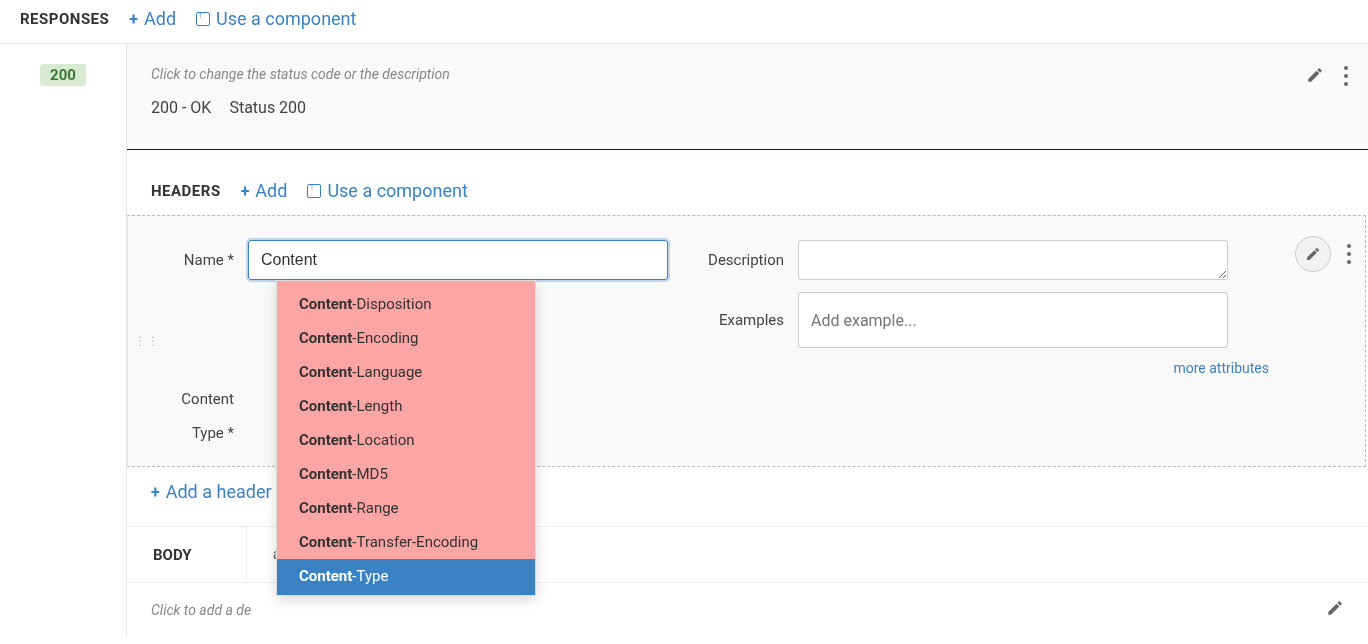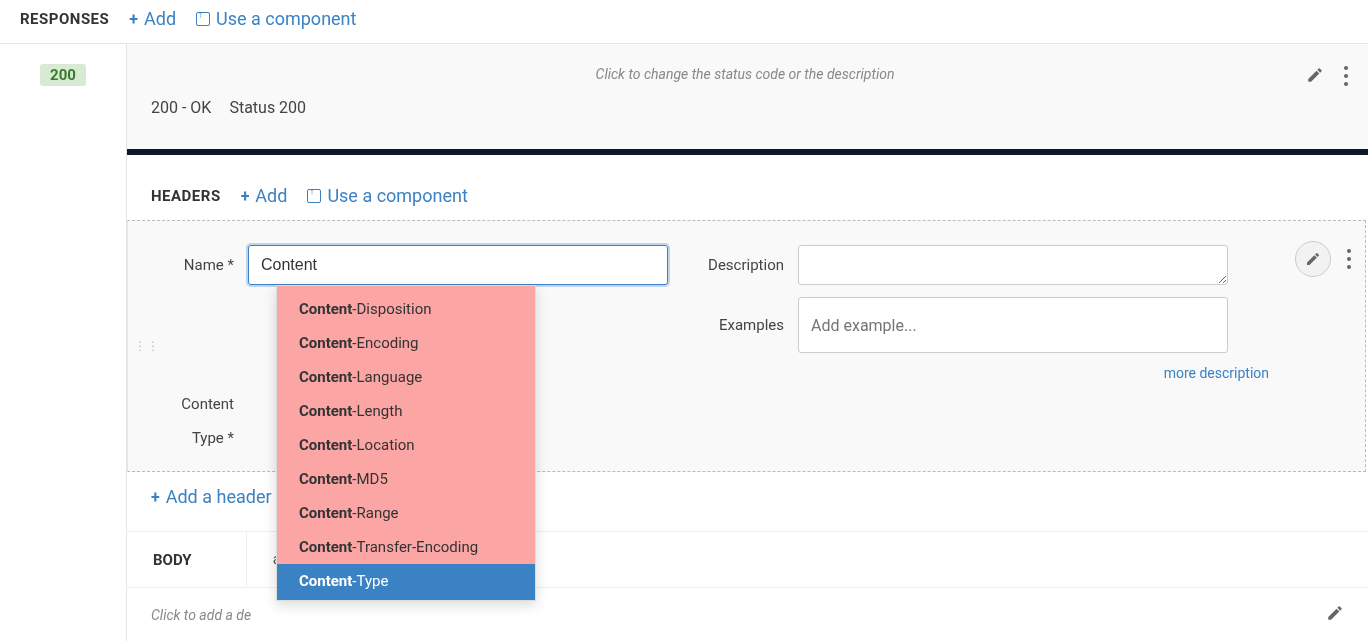--- a/index.html
+++ b/index.html
@@ -60,24 +60,23 @@
       padding: 2px 10px;
       border-radius: 3px;
       font-size: 15px;
     }
     .right-col {
       flex: 1;
       border-left: 1px solid #e5e5e5;
     }
     .status-panel {
       background: #f9f9f9;
-      border-bottom: 6px solid #0f172a;
+      border-bottom: 1px solid #0f172a;
       padding: 22px 29px 32px 24px;
       position: relative;
-      text-align: center;
     }
     .hint-text {
       font-style: italic;
       color: #888;
       font-size: 14px;
       margin-bottom: 16px;
     }
     .status-line {
       display: flex;
       gap: 18px;
@@ -332,21 +331,21 @@
         </div>
         <div class="right-form-col">
           <div class="form-group">
             <div class="form-label">Description</div>
             <textarea class="text-area" style=""></textarea>
           </div>
           <div class="form-group">
             <div class="form-label">Examples</div>
             <input class="placeholder-input" type="text" placeholder="Add example..." style="">
           </div>
-          <div class="more-attrs">more description</div>
+          <div class="more-attrs">more attributes</div>
         </div>
       </div>
 
       <div class="stub-rows">
         <div class="form-group" style="margin-bottom:16px;">
           <div class="form-label">Content</div>
         </div>
         <div class="form-group">
           <div class="form-label">
             <span>Type</span><span class="required-star"> *</span>

